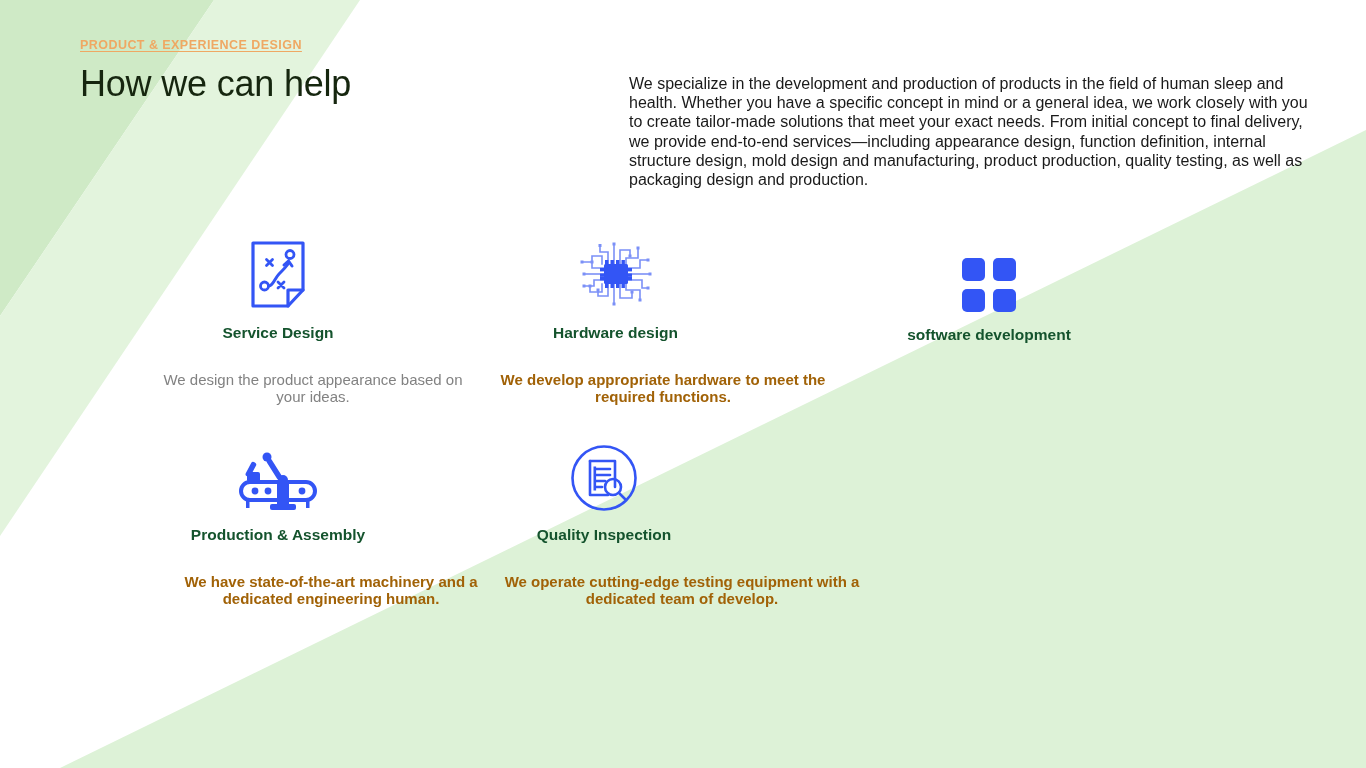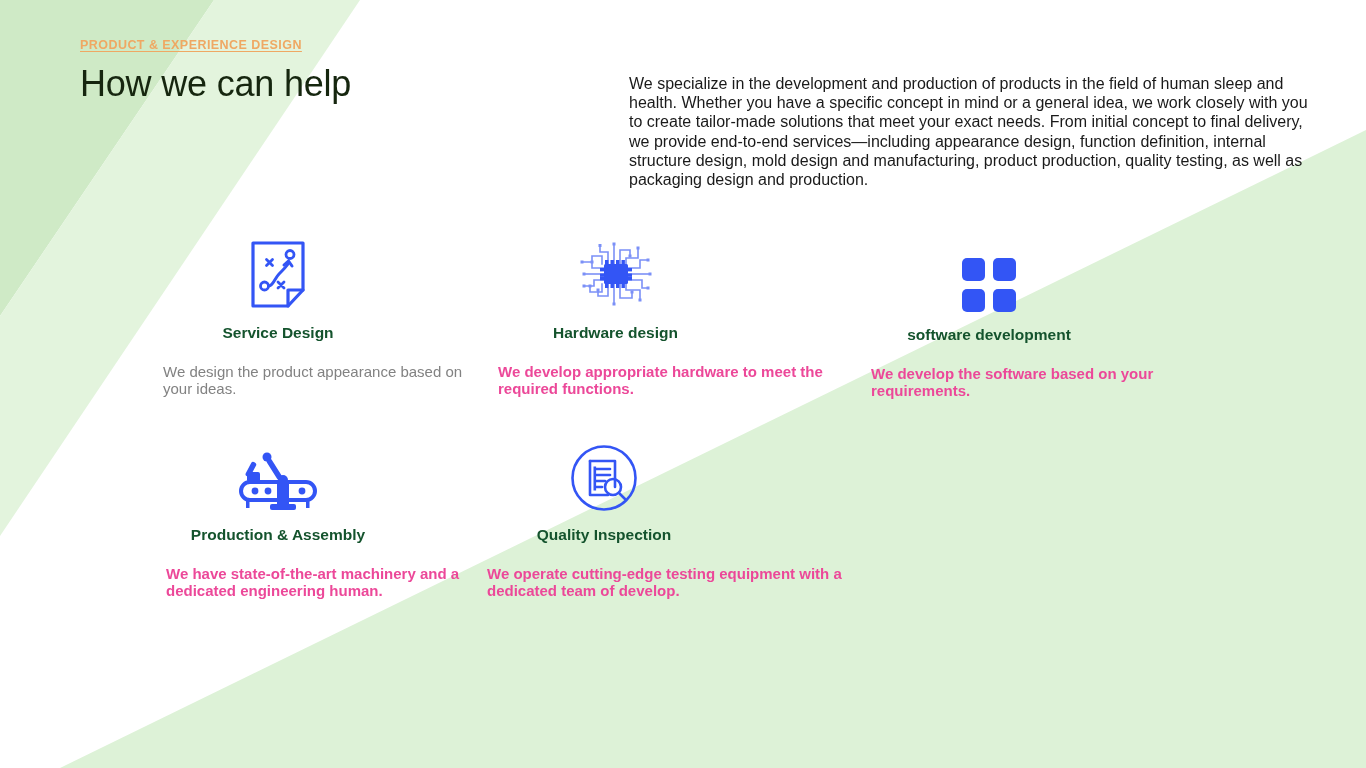--- a/index.html
+++ b/index.html
@@ -90,29 +90,29 @@
   }
   .card-title {
     text-align: center;
     font-size: 15.5px;
     font-weight: bold;
     color: #14532d;
     margin-top: 14px;
     white-space: nowrap;
   }
   .card-desc {
-    margin-top: 22px;
+    margin-top: 30px;
     font-size: 15px;
     line-height: 16.6px;
     color: #828282;
-    text-align: left;
+    text-align: center;
   }
   .card-desc.bold {
     font-weight: bold;
-    color: #ec4899;
+    color: #a16207;
   }
 
   
   #card-service-design   { left: 163px; top: 238px; width: 300px; }
   #card-service-design .card-icon   { width: 230px; margin-left: 0px; }
   #card-service-design .card-title  { width: 230px; }
 
   #card-hardware-design  { left: 498px; top: 238px; width: 330px; }
   #card-hardware-design .card-icon  { width: 235px; }
   #card-hardware-design .card-title { width: 235px; }
@@ -250,21 +250,20 @@
     <div class="card" id="card-software-development">
       <div class="card-icon">
         <svg width="54" height="54" viewBox="0 0 54 54">
           <rect x="0" y="0" width="23" height="23" rx="5" fill="#3355f5"></rect>
           <rect x="31" y="0" width="23" height="23" rx="5" fill="#3355f5"></rect>
           <rect x="0" y="31" width="23" height="23" rx="5" fill="#3355f5"></rect>
           <rect x="31" y="31" width="23" height="23" rx="5" fill="#3355f5"></rect>
         </svg>
       </div>
       <div class="card-title">software development</div>
-      <div class="card-desc bold">We develop the software based on your requirements.</div>
     </div>
 
     <div class="card" id="card-production-assembly">
       <div class="card-icon">
         <svg width="78" height="62" viewBox="0 0 78 62">
           <g fill="#3355f5">
 
             <circle cx="28" cy="7" r="4.5"></circle>
             <rect x="28" y="9" width="5.5" height="24" rx="2.5" transform="rotate(-32 30 12)"></rect>
             <rect x="11" y="12" width="5.5" height="16" rx="2.5" transform="rotate(28 14 16)"></rect>

